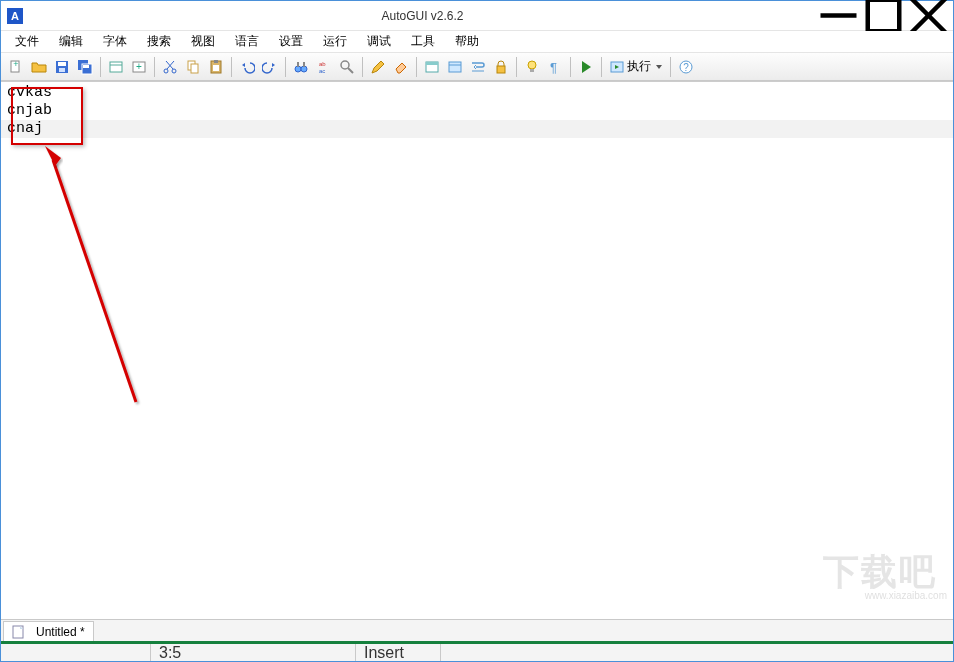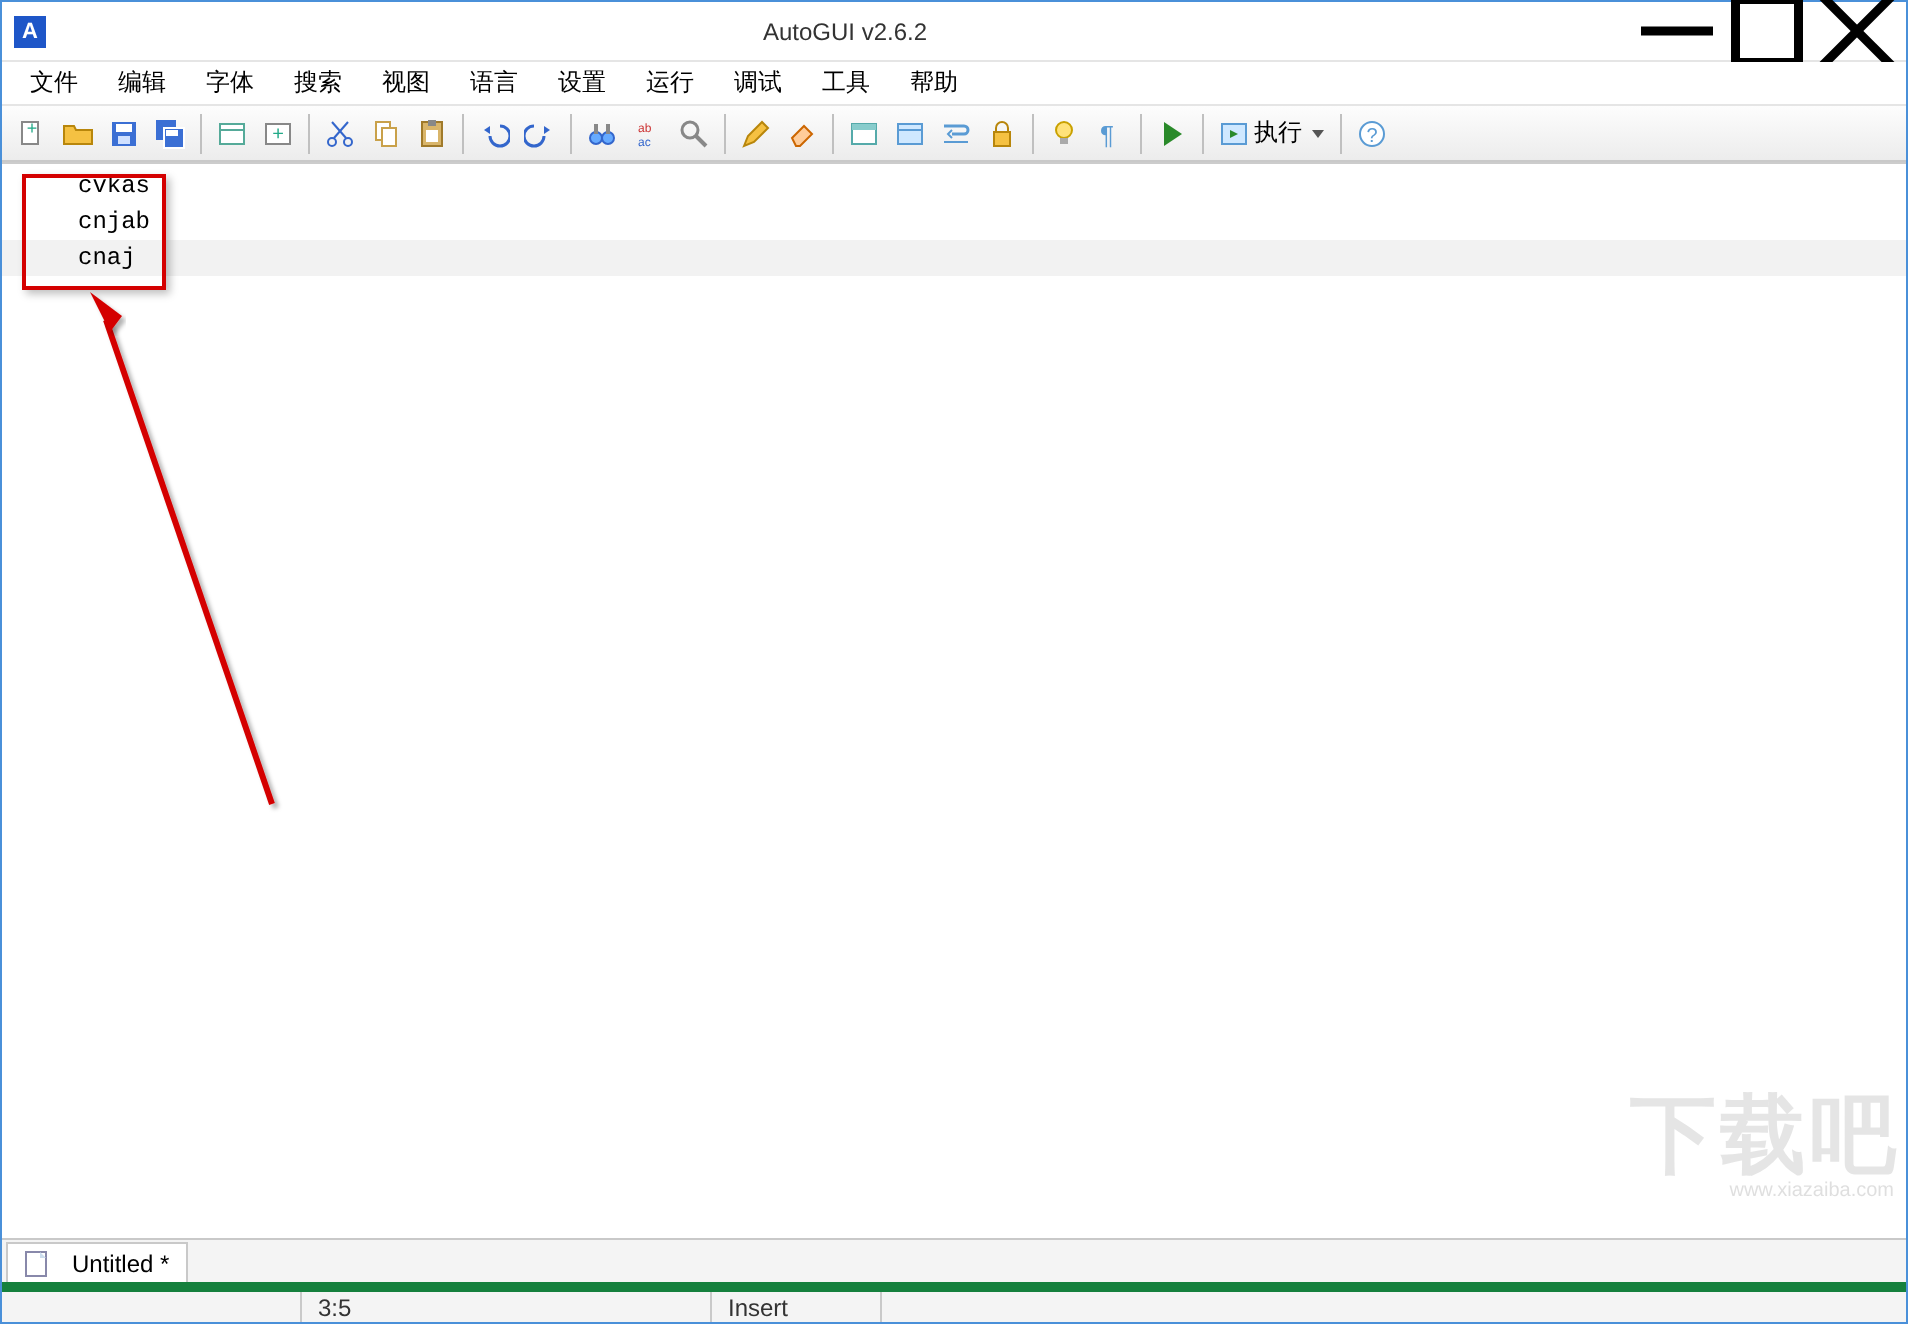--- a/index.html
+++ b/index.html
@@ -10,30 +10,30 @@
   .titlebar .title { flex: 1; color: #333; font-size: 12px; text-align: center; }
   .win-btn { width: 45px; height: 28px; display: flex; align-items: center; justify-content: center; color: #333; cursor: pointer; }
   .menubar { height: 22px; background: #fff; display: flex; align-items: flex-start; padding: 0 4px; border-bottom: 1px solid #e5e5e5; }
   .menu-item { padding: 2px 10px; cursor: pointer; font-size: 12px; color: #000; }
   .toolbar { height: 28px; background: linear-gradient(#fdfdfd,#ececec); border-bottom: 1px solid #c9c9c9; display: flex; align-items: center; padding: 0 4px; gap: 1px; }
   .tbtn { width: 22px; height: 22px; display: flex; align-items: center; justify-content: center; border: 1px solid transparent; border-radius: 2px; cursor: pointer; }
   .tsep { width: 1px; height: 20px; background: #c0c0c0; margin: 0 3px; }
   .tbtn svg { width: 16px; height: 16px; }
   .run-label { font-size: 12px; padding: 0 4px 0 2px; cursor: pointer; }
   .editor-area { flex: 1; position: relative; background: #fff; border-top: 1px solid #ccc; }
-  .editor { position: absolute; inset: 0; padding: 2px 6px; font-family: "Courier New", monospace; font-size: 12px; line-height: 18px; white-space: pre; color: #000; margin-left: 32px; }
+  .editor { position: absolute; inset: 0; padding: 2px 6px; font-family: "Courier New", monospace; font-size: 15px; line-height: 18px; white-space: pre; color: #000; }
   .highlight-box { position: absolute; left: 10px; top: 5px; width: 72px; height: 58px; border: 2px solid #d40000; box-shadow: 2px 2px 4px rgba(0,0,0,0.25); pointer-events: none; }
   .arrow { position: absolute; left: 40px; top: 60px; width: 110px; height: 270px; pointer-events: none; }
   .line-highlight { position: absolute; left: 0; right: 0; top: 38px; height: 18px; background: #f2f2f2; }
   .tabbar { height: 22px; background: #f4f4f4; border-top: 1px solid #c9c9c9; display: flex; align-items: flex-end; padding-left: 2px; }
   .tab { height: 20px; background: #fff; border: 1px solid #c9c9c9; border-bottom: none; padding: 1px 8px; font-size: 12px; display: flex; align-items: center; gap: 12px; }
   .tab .doc-icon { width: 12px; height: 14px; }
-  .statusbar { height: 20px; background: #f4f4f4; border-top: 5px solid #15803d; display: flex; align-items: flex-end; font-size: 12px; color: #333; }
+  .statusbar { height: 20px; background: #f4f4f4; border-top: 3px solid #15803d; display: flex; align-items: flex-end; font-size: 16px; color: #333; }
   .status-cell { border-right: 1px solid #c9c9c9; height: 100%; display: flex; align-items: center; padding: 0 8px; }
-  .watermark { position: absolute; right: 3px; bottom: 22px; font-size: 43px; color: rgba(150,150,150,0.25); font-weight: bold; pointer-events: none; letter-spacing: 2px; }
+  .watermark { position: absolute; right: 16px; bottom: 22px; font-size: 36px; color: rgba(150,150,150,0.25); font-weight: bold; pointer-events: none; letter-spacing: 2px; }
   .watermark-sub { position: absolute; right: 6px; bottom: 18px; font-size: 10px; color: rgba(150,150,150,0.3); pointer-events: none; }
 </style>
 </head>
 <body>
 
 <div class="window">
 
   <div class="titlebar">
     <div class="app-icon">A</div>
     <div class="title">AutoGUI v2.6.2</div>

